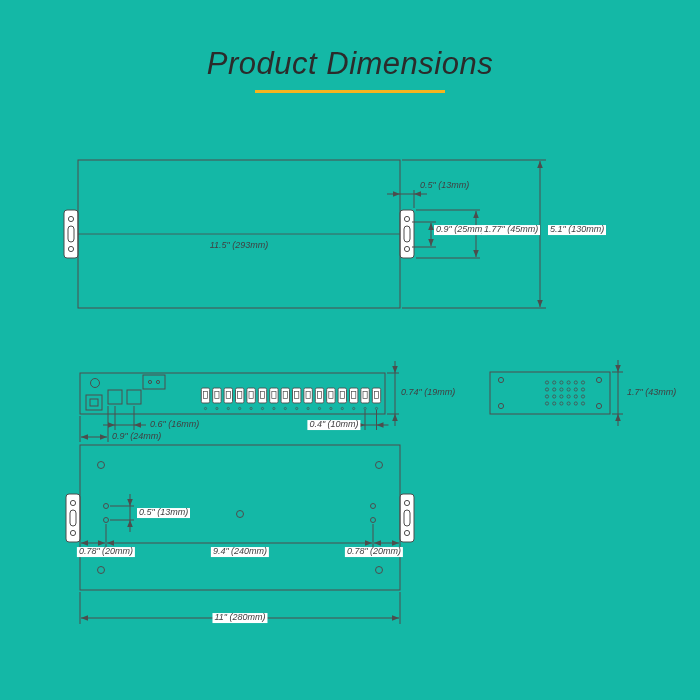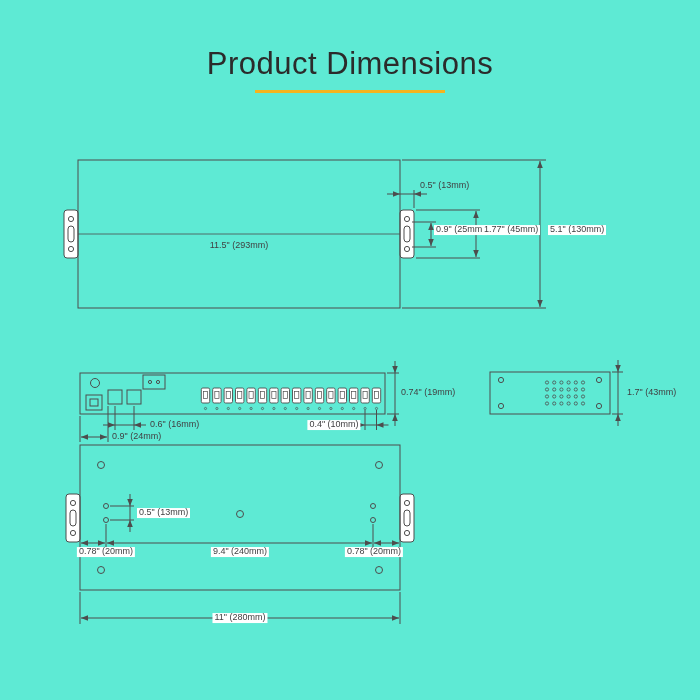--- a/index.html
+++ b/index.html
@@ -1,19 +1,19 @@
 <!DOCTYPE html>
 <html><head>
 <meta charset="utf-8">
 <style>
   * { margin:0; padding:0; box-sizing:border-box; }
   html,body { background:#fff; }
   .canvas {
-    position:relative; width:700px; height:700px; background:#5eead4;
-    font-family:"Liberation Sans", sans-serif; overflow:hidden;
+    position:relative; width:700px; height:700px; background:#14b8a6;
+    font-family:"Liberation Sans", sans-serif; overflow:hidden;font-style:italic;
   }
   .title {
     position:absolute; top:46px; left:0; width:100%; text-align:center;
     font-size:31px; font-weight:400; color:#2b2b2b; letter-spacing:0.5px;
   }
   .accent {
     position:absolute; top:90px; left:50%; transform:translateX(-50%);
     width:190px; height:3px; background:#F5B41E;
   }
   svg.draw { position:absolute; left:0; top:0; z-index:1; }

